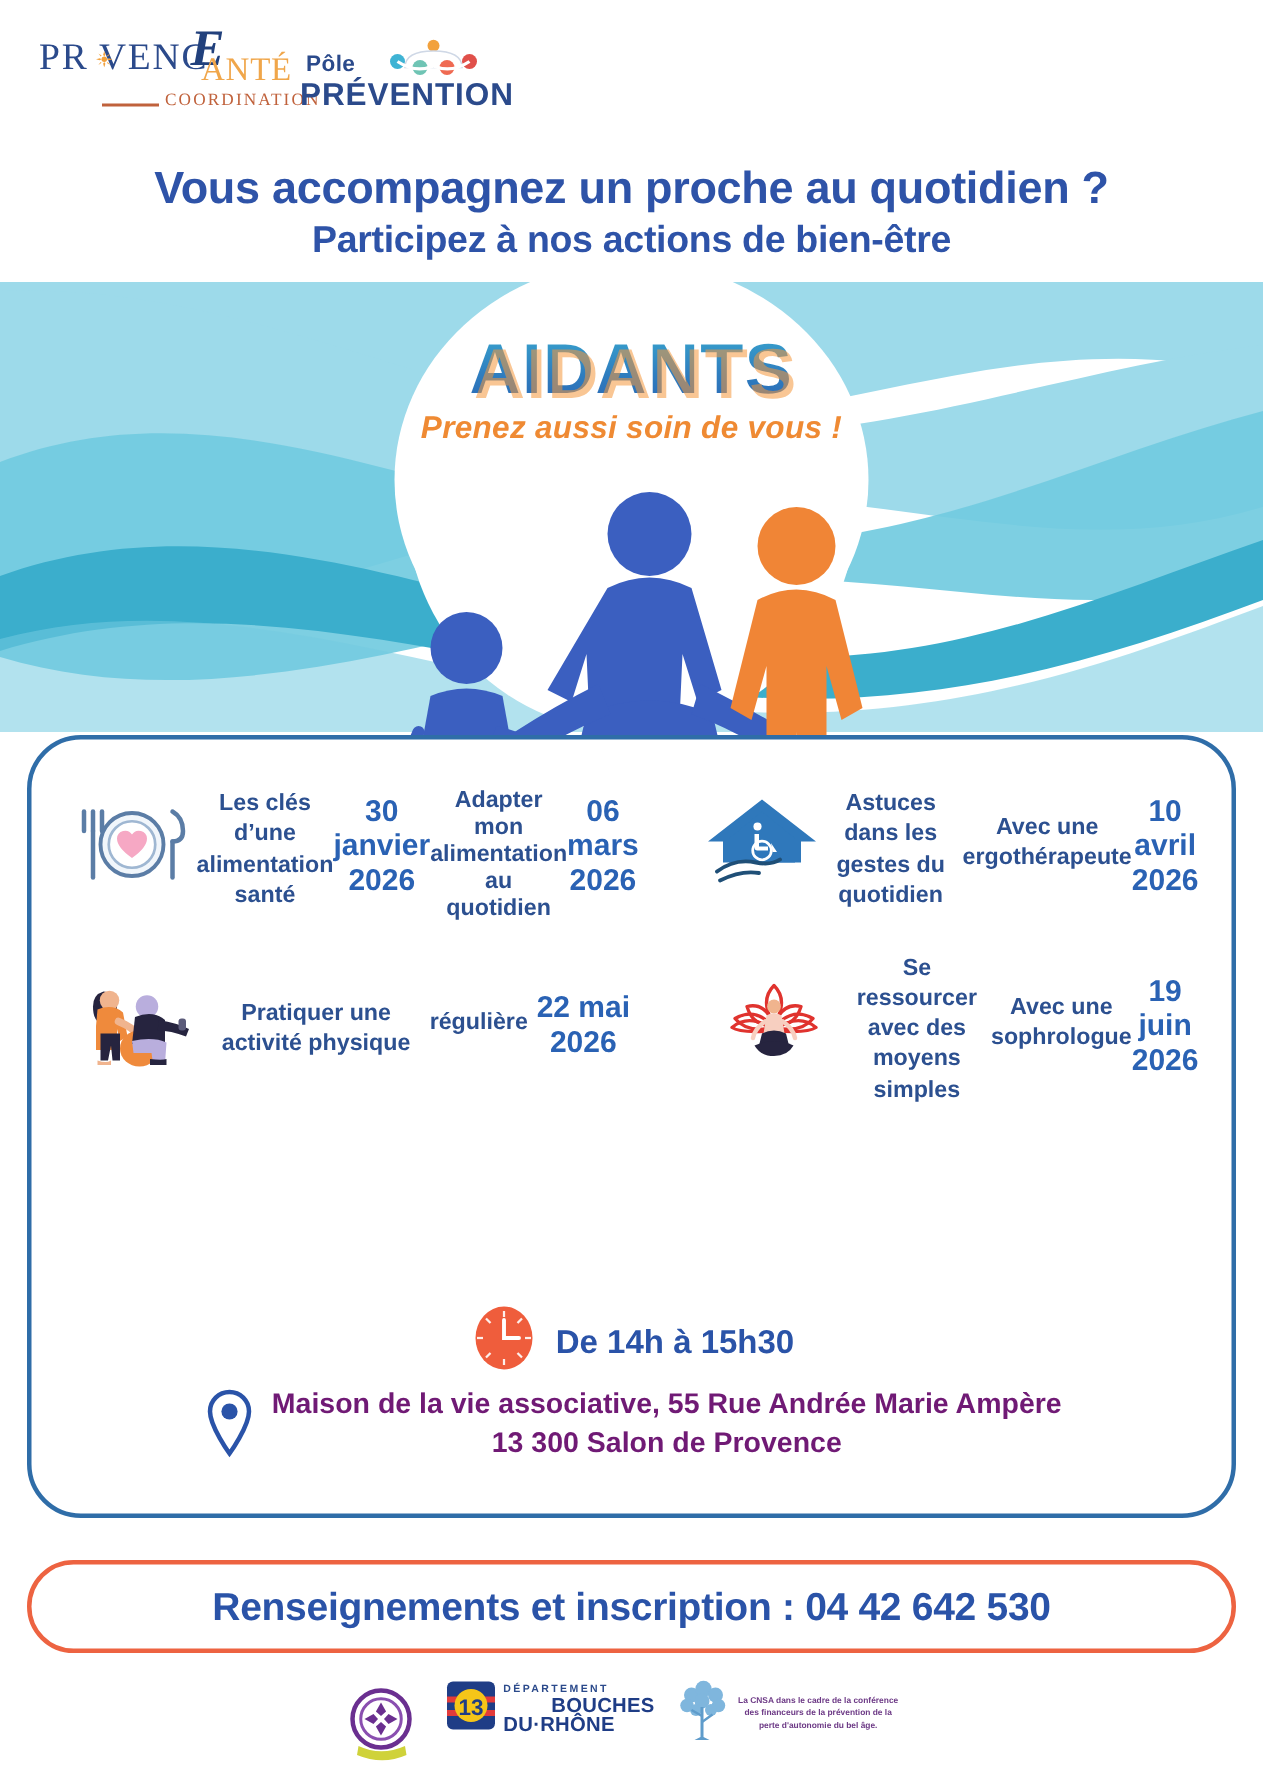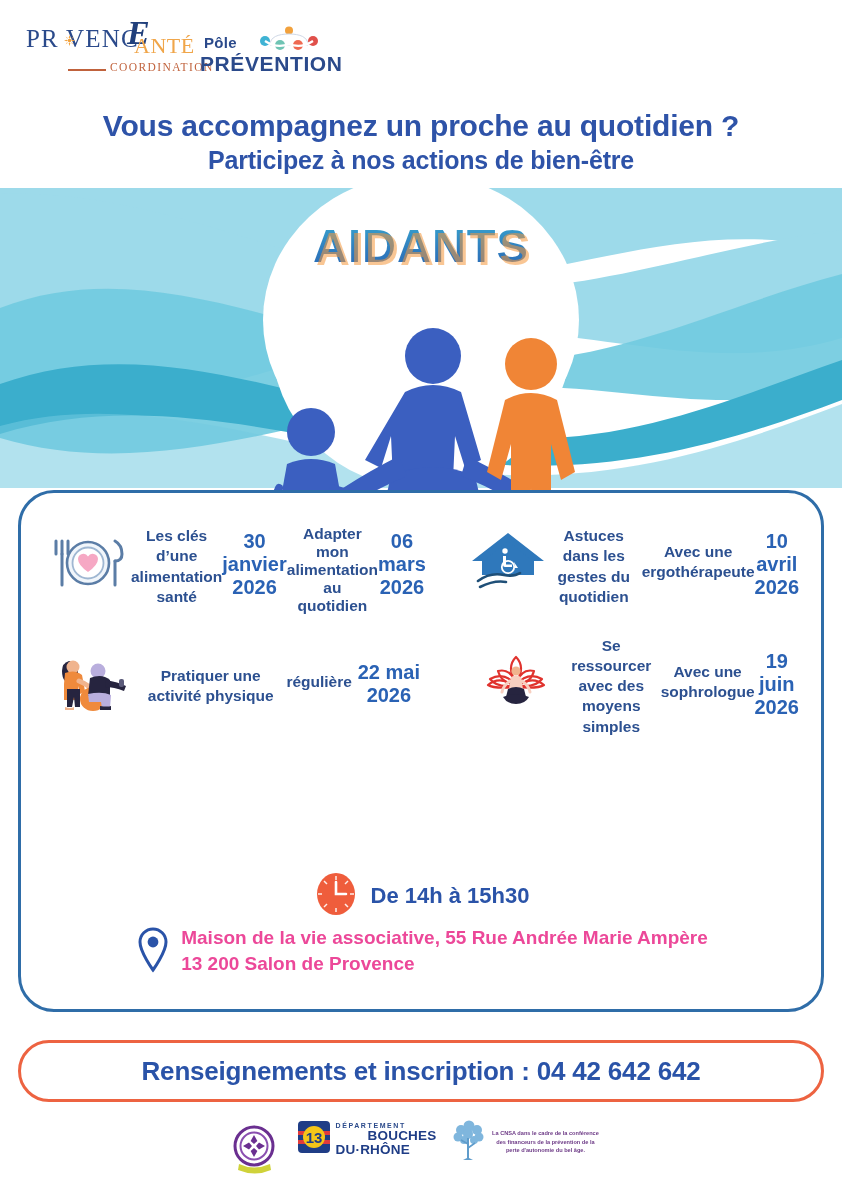--- a/index.html
+++ b/index.html
@@ -232,21 +232,22 @@
   .place-row {
     display: flex;
     align-items: flex-start;
     justify-content: center;
     gap: 9px;
     margin-top: 4px;
   }
   .place-text {
     font-size: 19px;
     font-weight: 700;
-    color: #ec4899;
+    color: #701a75;
+    text-align: center;
     line-height: 1.35;
   }
   .place-text .l2 { display: block; }
 
   
   .contact {
     position: absolute;
     top: 1040px;
     left: 18px;
     width: 806px;
@@ -357,20 +358,21 @@
       <path d="M0,196 C150,142 300,212 450,242 C600,272 720,214 842,172 L842,212 C720,258 600,292 450,272 C300,252 150,200 0,246 Z" fill="#3BAECC"></path>
 
       <path d="M0,238 C150,198 300,268 460,284 C620,300 740,254 842,216 L842,300 L0,300 Z" fill="#72CBE0" opacity="0.55"></path>
 
       <ellipse cx="421" cy="132" rx="158" ry="146" fill="#ffffff"></ellipse>
       <ellipse cx="421" cy="150" rx="150" ry="150" fill="#ffffff"></ellipse>
     </svg>
 
     <div class="hero-title">
       <span class="aidants">AIDANTS</span>
+      <span class="tagline">Prenez aussi soin de vous !</span>
     </div>
 
     <div class="hero-figures">
       <svg width="190" height="150" viewBox="0 0 190 150">
 
         <g fill="#3b5fc0">
           <circle cx="40" cy="66" r="12"></circle>
           <path d="M28 82 q12 -5 24 0 l4 22 q-16 6 -32 0 z"></path>
           <path d="M50 92 q16 4 28 12 l-4 8 q-14 -8 -28 -10 z"></path>
         </g>
@@ -518,28 +520,28 @@
       </div>
       <div class="place-row">
         <span>
           <svg width="38" height="50" viewBox="0 0 38 50">
             <path d="M19 4 a13 13 0 0 1 13 13 c0 10 -13 28 -13 28 S6 27 6 17 A13 13 0 0 1 19 4z" fill="none" stroke="#2a53a8" stroke-width="3"></path>
             <circle cx="19" cy="17" r="5.4" fill="#2a53a8"></circle>
           </svg>
         </span>
         <span class="place-text">
           <span>Maison de la vie associative, 55 Rue Andrée Marie Ampère</span>
-          <span class="l2">13 200 Salon de Provence</span>
+          <span class="l2">13 300 Salon de Provence</span>
         </span>
       </div>
     </div>
   </div>
 
   <div class="contact">
-    <span class="contact-text">Renseignements et inscription : 04 42 642 642</span>
+    <span class="contact-text">Renseignements et inscription : 04 42 642 530</span>
   </div>
 
   <div class="footer">
 
     <div class="f-ccas">
       <svg width="58" height="58" viewBox="0 0 58 58">
         <circle cx="29" cy="26" r="19" fill="none" stroke="#6a2f90" stroke-width="3"></circle>
         <circle cx="29" cy="26" r="13.5" fill="none" stroke="#8a4fb0" stroke-width="2"></circle>
         <g fill="#6a2f90">
           <path d="M29 15 l3.4 6 -3.4 3 -3.4 -3z"></path>

